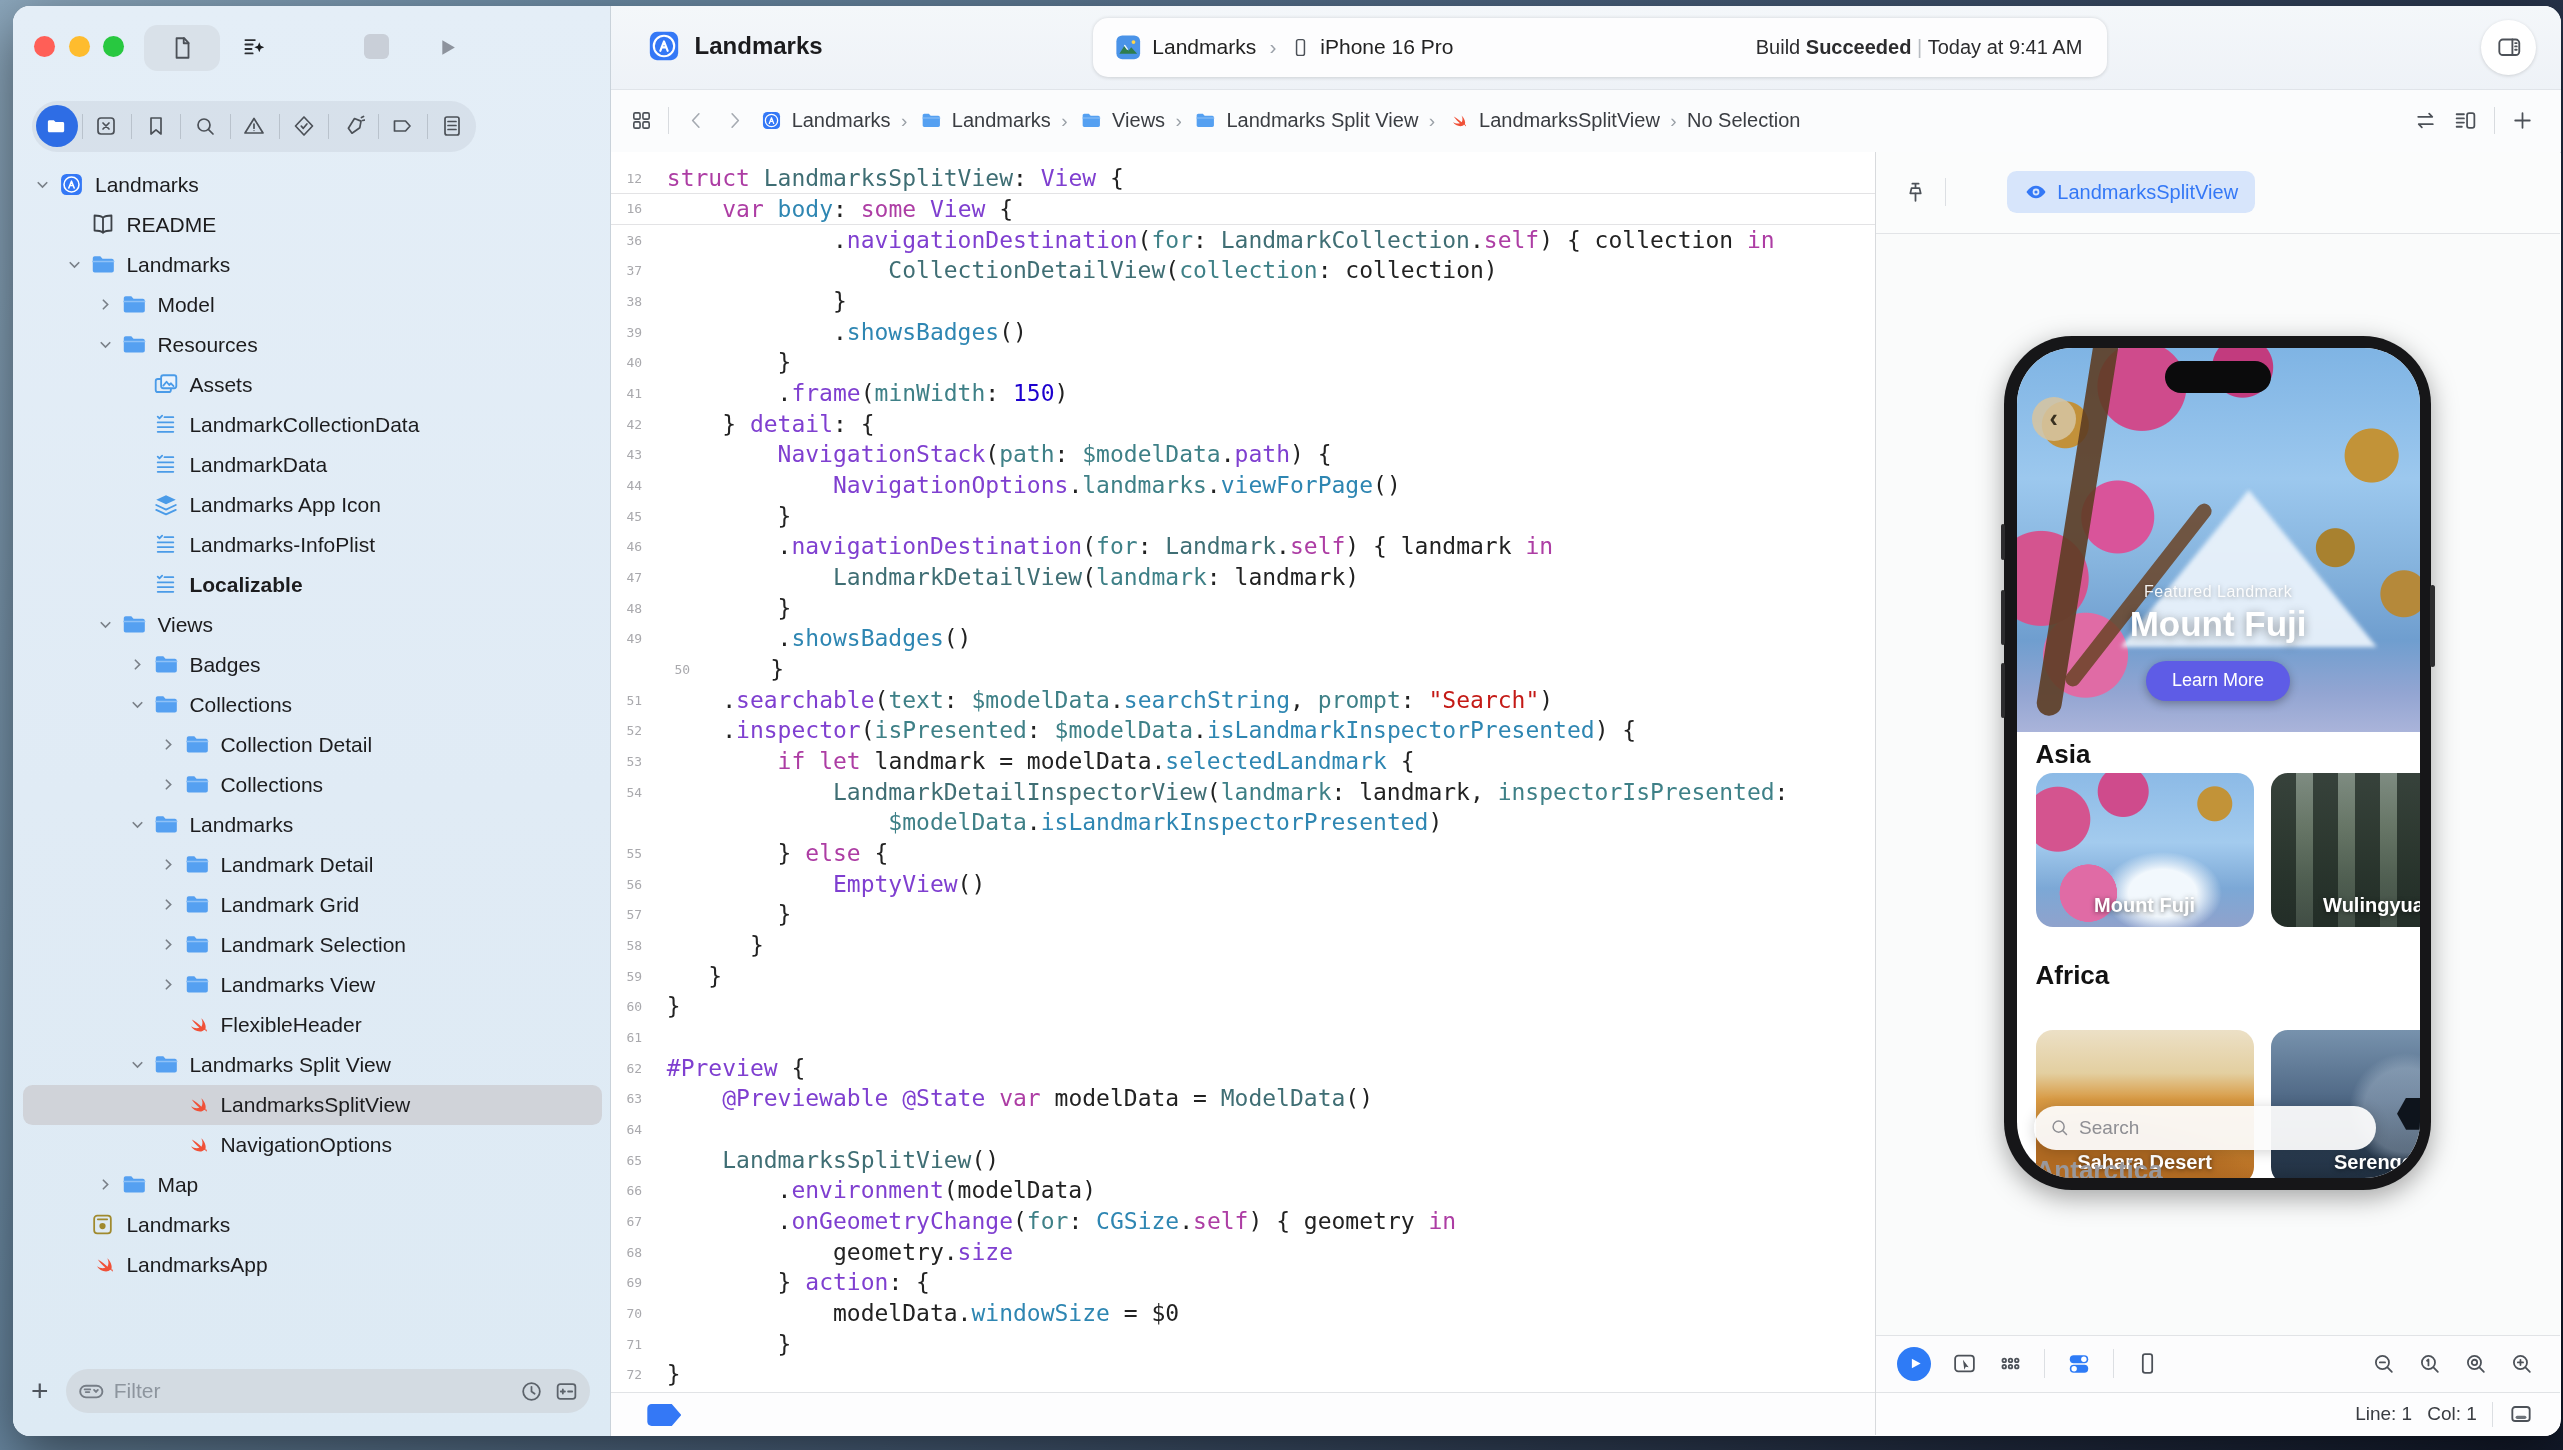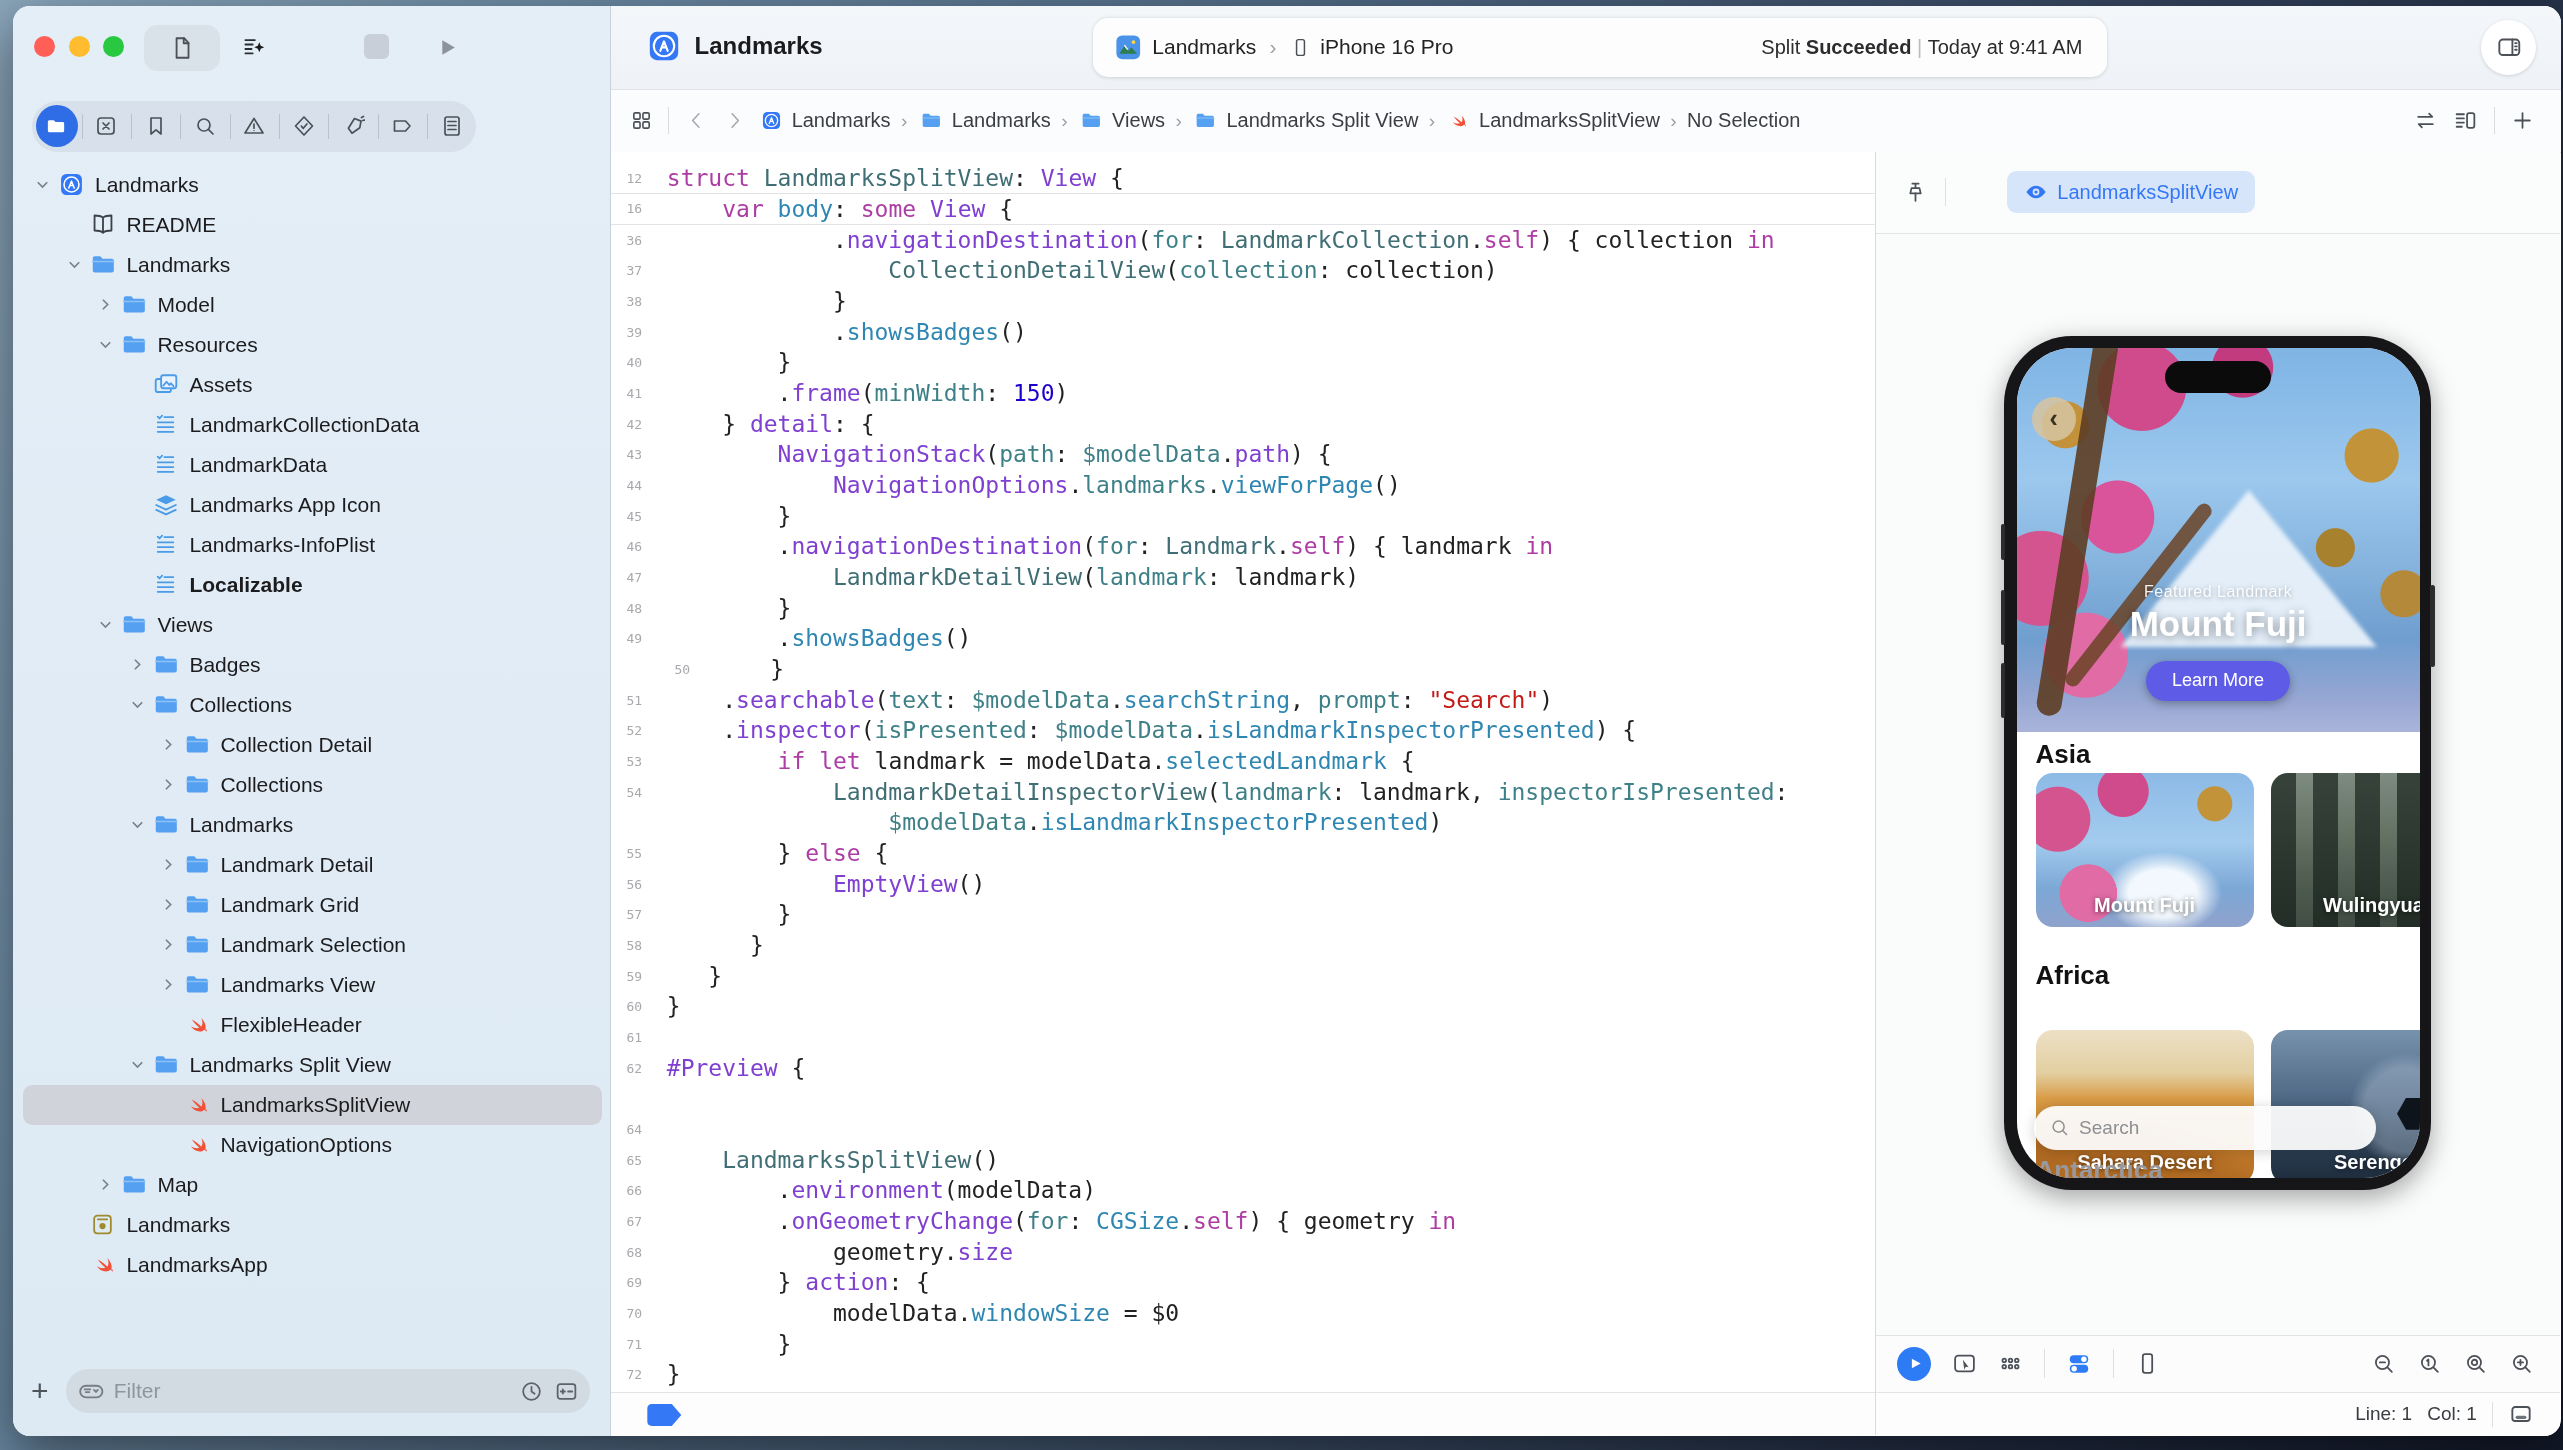--- a/index.html
+++ b/index.html
@@ -658,21 +658,21 @@
           <span>Landmarks</span>
           <span class="sep">›</span>
           <span class="icon">
               <svg width="21" height="21" viewBox="0 0 24 24" fill="none" stroke="#4c5158" stroke-width="1.7" stroke-linecap="round" stroke-linejoin="round">
                 <rect x="7.5" y="3" width="9" height="18" rx="2.2"></rect>
               </svg>
             </span>
           <span>iPhone 16 Pro</span>
         </div>
         <div class="right">
-          <span>Split</span>&nbsp;<b>Succeeded</b>&nbsp;<span class="bar">|</span>&nbsp;<span>Today at 9:41 AM</span>
+          <span>Build</span>&nbsp;<b>Succeeded</b>&nbsp;<span class="bar">|</span>&nbsp;<span>Today at 9:41 AM</span>
         </div>
       </div>
       <div class="insp-btn icon">
           <svg width="26.6" height="26.6" viewBox="0 0 24 24" fill="none" stroke="#4c5158" stroke-width="1.7" stroke-linecap="round" stroke-linejoin="round">
             <rect x="3" y="5" width="18" height="14" rx="3.2"></rect>
             <path d="M14.8 5v14"></path>
             <path d="M17.3 8.2h1.4M17.3 11.2h1.4M17.3 14.2h1.4"></path>
           </svg>
         </div>
     </div>
@@ -797,20 +797,21 @@
         <div class="cline" style="top: 625px;"><span class="num">54</span><span class="codetxt">            <span class="ct">LandmarkDetailInspectorView</span>(<span class="clb">landmark</span>: landmark, <span class="clb">inspectorIsPresented</span>:</span></div>
         <div class="cline" style="top: 655px;"><span class="num"></span><span class="codetxt">                <span class="clb">$modelData</span>.<span class="cb">isLandmarkInspectorPresented</span>)</span></div>
         <div class="cline" style="top: 686px;"><span class="num">55</span><span class="codetxt">        } <span class="ck">else</span> {</span></div>
         <div class="cline" style="top: 717px;"><span class="num">56</span><span class="codetxt">            <span class="cp">EmptyView</span>()</span></div>
         <div class="cline" style="top: 747px;"><span class="num">57</span><span class="codetxt">        }</span></div>
         <div class="cline" style="top: 778px;"><span class="num">58</span><span class="codetxt">      }</span></div>
         <div class="cline" style="top: 809px;"><span class="num">59</span><span class="codetxt">   }</span></div>
         <div class="cline" style="top: 839px;"><span class="num">60</span><span class="codetxt">}</span></div>
         <div class="cline" style="top: 870px;"><span class="num">61</span><span class="codetxt"></span></div>
         <div class="cline" style="top: 901px;"><span class="num">62</span><span class="codetxt"><span class="cp">#Preview</span> {</span></div>
+        <div class="cline" style="top: 931px;"><span class="num">63</span><span class="codetxt">    <span class="cp">@Previewable</span> <span class="cp">@State</span> <span class="ck">var</span> modelData = <span class="ct">ModelData</span>()</span></div>
         <div class="cline" style="top: 962px;"><span class="num">64</span><span class="codetxt"></span></div>
         <div class="cline" style="top: 993px;"><span class="num">65</span><span class="codetxt">    <span class="ct">LandmarksSplitView</span>()</span></div>
         <div class="cline" style="top: 1023px;"><span class="num">66</span><span class="codetxt">        .<span class="cp">environment</span>(modelData)</span></div>
         <div class="cline" style="top: 1054px;"><span class="num">67</span><span class="codetxt">        .<span class="cp">onGeometryChange</span>(<span class="clb">for</span>: <span class="cb">CGSize</span>.<span class="ck">self</span>) { geometry <span class="ck">in</span></span></div>
         <div class="cline" style="top: 1085px;"><span class="num">68</span><span class="codetxt">            geometry.<span class="cp">size</span></span></div>
         <div class="cline" style="top: 1115px;"><span class="num">69</span><span class="codetxt">        } <span class="cp">action</span>: {</span></div>
         <div class="cline" style="top: 1146px;"><span class="num">70</span><span class="codetxt">            modelData.<span class="cb">windowSize</span> = $0</span></div>
         <div class="cline" style="top: 1177px;"><span class="num">71</span><span class="codetxt">        }</span></div>
         <div class="cline" style="top: 1207px;"><span class="num">72</span><span class="codetxt">}</span></div>
       </div>

